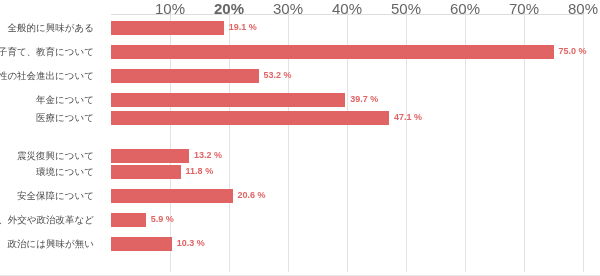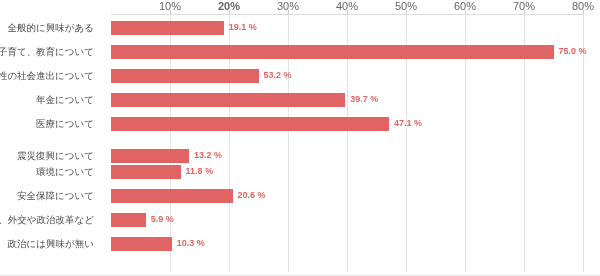--- a/index.html
+++ b/index.html
@@ -38,21 +38,21 @@
   .gridline {
     position: absolute;
     top: 0;
     width: 1px;
     height: 258px;
     background: #e3e3e3;
   }
   .tick-label {
     position: absolute;
     top: 0px;
-    font-size: 11px;
+    font-size: 15px;
     color: #666666;
     transform: translateX(-50%);
     white-space: nowrap;
     letter-spacing: 0px;
   }
   
   .row {
     position: absolute;
     left: 0;
     height: 24px;
@@ -133,21 +133,21 @@
         <div class="row" style="top: 50px; width: 472px;">
           <div class="cat-label" style="top: 5px;">女性の社会進出について</div>
           <div class="bar" style="width: 147.5px; background: rgb(224, 100, 100);"></div>
           <div class="val-label" style="left: 152.5px; color: rgb(224, 100, 100);">53.2 %</div>
         </div>
         <div class="row" style="top: 74px; width: 472px;">
           <div class="cat-label" style="top: 5px;">年金について</div>
           <div class="bar" style="width: 234.23px; background: rgb(224, 100, 100);"></div>
           <div class="val-label" style="left: 239.23px; color: rgb(224, 100, 100);">39.7 %</div>
         </div>
-        <div class="row" style="top: 98px; width: 472px;">
+        <div class="row" style="top: 92px; width: 472px;">
           <div class="cat-label" style="top: 5px;">医療について</div>
           <div class="bar" style="width: 277.89px; background: rgb(224, 100, 100);"></div>
           <div class="val-label" style="left: 282.89px; color: rgb(224, 100, 100);">47.1 %</div>
         </div>
         <div class="row" style="top: 130px; width: 472px;">
           <div class="cat-label" style="top: 5px;">震災復興について</div>
           <div class="bar" style="width: 77.88px; background: rgb(224, 100, 100);"></div>
           <div class="val-label" style="left: 82.88px; color: rgb(224, 100, 100);">13.2 %</div>
         </div>
         <div class="row" style="top: 146px; width: 472px;">

